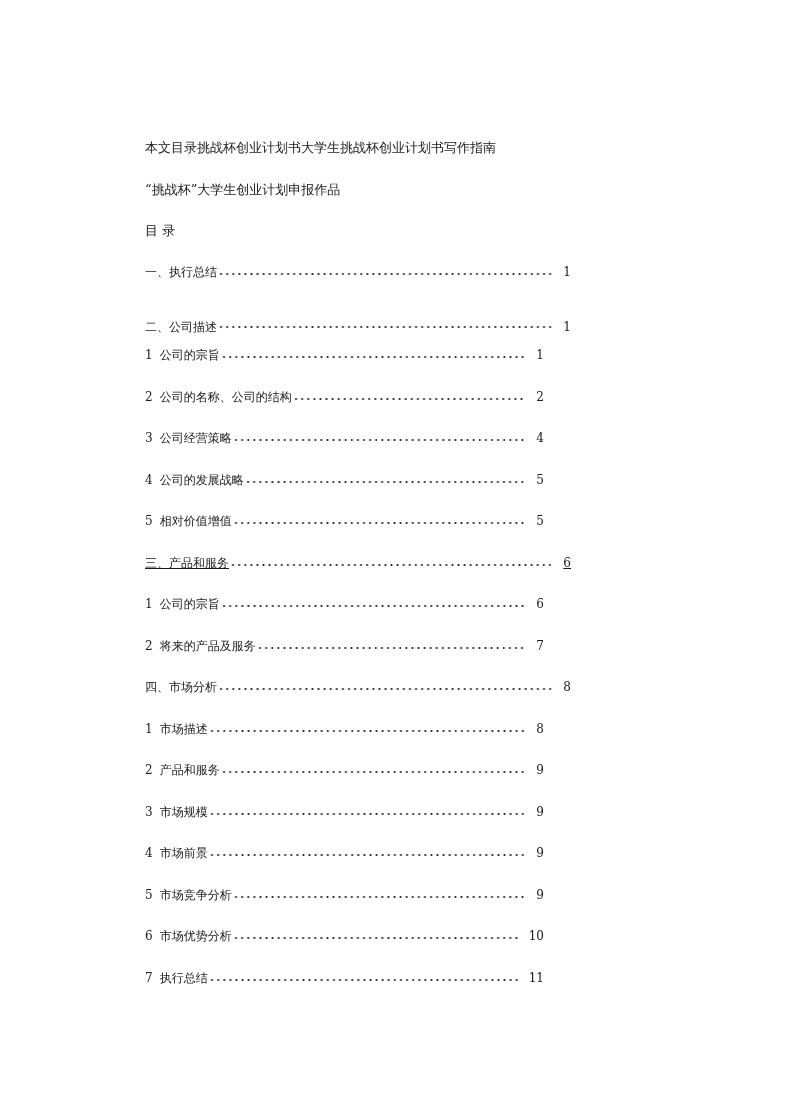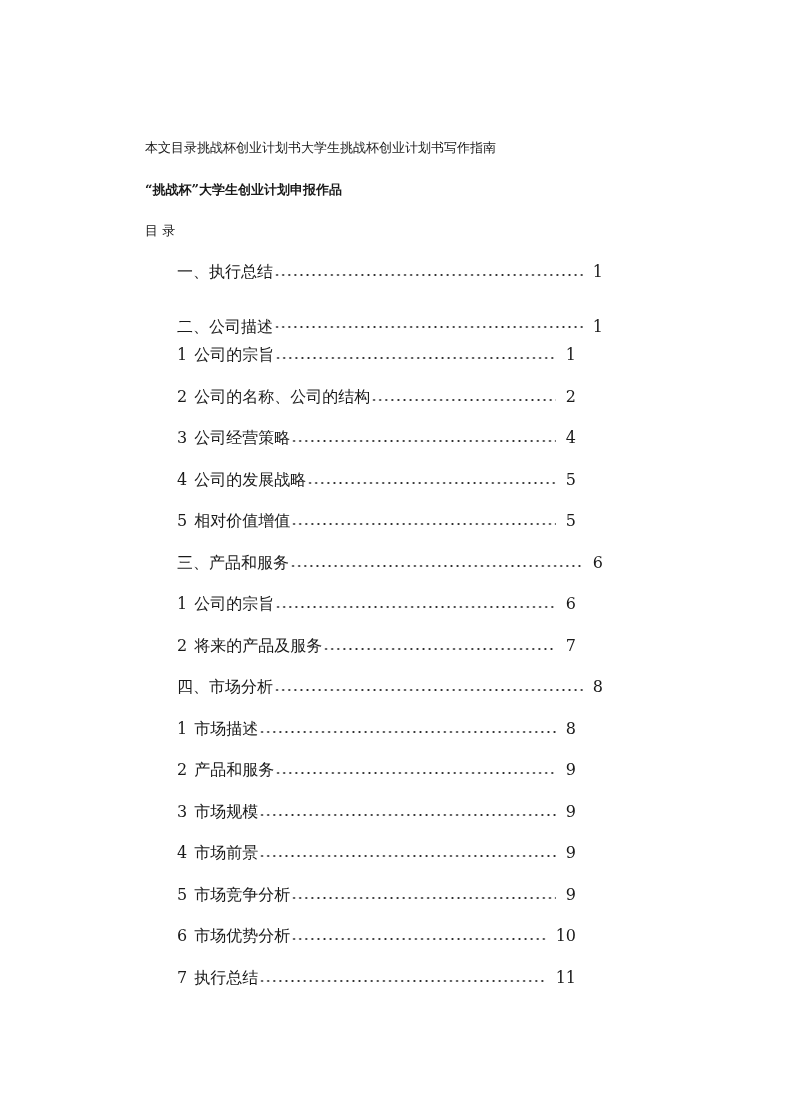--- a/index.html
+++ b/index.html
@@ -1,40 +1,40 @@
 <!DOCTYPE html>
 <html><head>
 <meta charset="utf-8">
 <style>
   html, body { margin: 0; padding: 0; background: #ffffff; }
   body { width: 792px; height: 1120px; position: relative; overflow: hidden;
          font-family: "DejaVu Serif", "Liberation Serif", serif; color: #1a1a1a; }
   .page { position: absolute; left: 0; top: 0; width: 644px; height: 1120px; }
   .line { position: absolute; left: 145px; font-size: 13px; line-height: 16px; white-space: nowrap; }
   .toc-row { position: absolute; left: 145px; display: flex; align-items: baseline;
-             font-size: 16px; line-height: 16px; white-space: nowrap; margin-left: 32px; }
+             font-size: 12px; line-height: 16px; white-space: nowrap; }
   .toc-row.l1 { width: 426px; }
   .toc-row.l2 { width: 399px; }
   .toc-label { flex: 0 0 auto; }
   .toc-num { margin-right: 7px; }
   .toc-leader { flex: 1 1 auto; overflow: hidden; margin: 0 2px 0 1px;
                 border-bottom: 2px dotted #333; height: 0; position: relative; top: -3px;
                 border-image: none; }
   .toc-leader { border-bottom: none; height: 4px;
                 background-image: radial-gradient(circle, #2a2a2a 0.9px, transparent 1.1px);
                 background-size: 6.1px 4px; background-repeat: repeat-x; background-position: left center;
                 top: 0; }
   .toc-page { flex: 0 0 auto; margin-left: 8px; text-align: right; min-width: 7px; }
 </style>
 </head>
 <body>
 
 <div class="page">
   <div class="line" style="top:140px;">本文目录挑战杯创业计划书大学生挑战杯创业计划书写作指南</div>
-  <div class="line" style="top:182px;font-weight:bold;">“挑战杯”大学生创业计划申报作品</div>
+  <div class="line" style="top:182px;">“挑战杯”大学生创业计划申报作品</div>
   <div class="line" style="top:223px;">目 录</div>
 
   <div id="toc">
       <div class="toc-row l1" style="top: 264px;">
 
     <span class="toc-label">一、执行总结</span>
     <span class="toc-leader"></span>
     <span class="toc-page">1</span>
   </div>
       <div class="toc-row l1" style="top: 319px; align-items: center;">
@@ -66,21 +66,21 @@
     <span class="toc-label">公司的发展战略</span>
     <span class="toc-leader"></span>
     <span class="toc-page">5</span>
   </div>
       <div class="toc-row l2" style="top: 513px;">
     <span class="toc-num">5</span>
     <span class="toc-label">相对价值增值</span>
     <span class="toc-leader"></span>
     <span class="toc-page">5</span>
   </div>
-      <div class="toc-row l1" style="top: 554.5px;">
+      <div class="toc-row l1" style="top: 554.5px; text-decoration: underline;">
 
     <span class="toc-label">三、产品和服务</span>
     <span class="toc-leader"></span>
     <span class="toc-page">6</span>
   </div>
       <div class="toc-row l2" style="top: 596px;">
     <span class="toc-num">1</span>
     <span class="toc-label">公司的宗旨</span>
     <span class="toc-leader"></span>
     <span class="toc-page">6</span>

